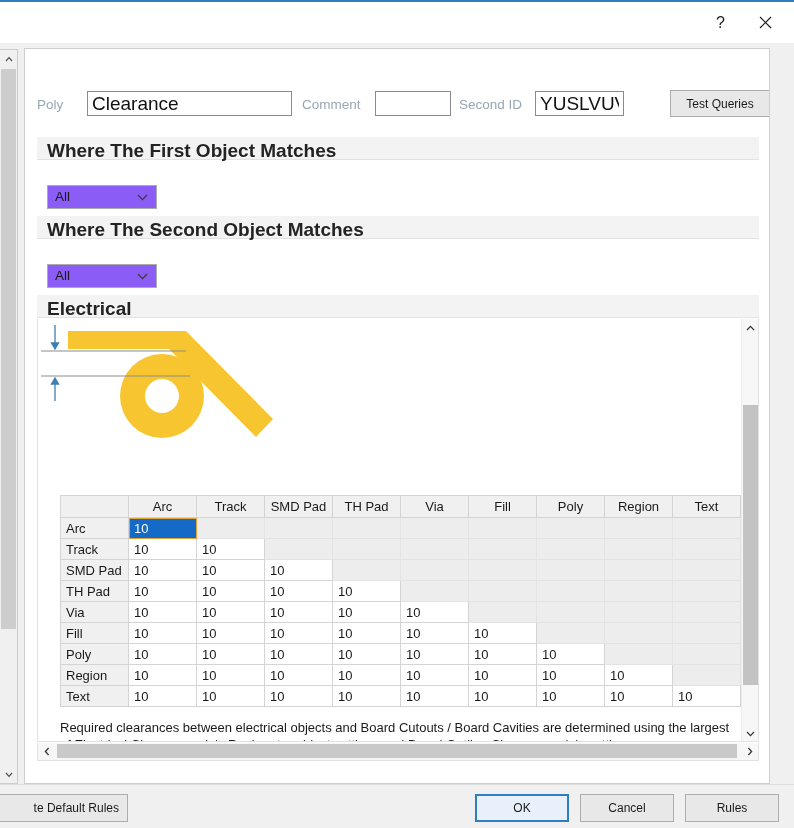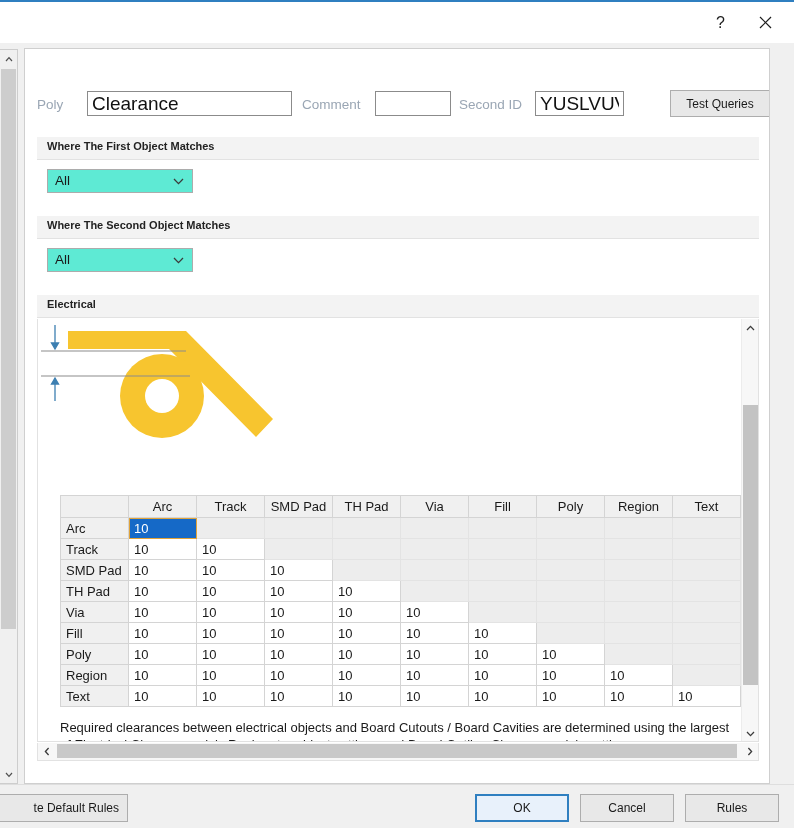--- a/index.html
+++ b/index.html
@@ -130,31 +130,32 @@
   .grouphdr {
     position: absolute;
     left: 12px;
     width: 722px; height: 23px;
     background: #f3f3f3;
     border-bottom: 1px solid #e2e2e2;
   }
   .grouphdr span {
     position: absolute;
     left: 10px; top: 3px;
-    font-size: 11px;
+    font-size: 19px;
     font-weight: bold;
     color: #232323;
   }
 
   
   .combo {
     position: absolute;
-    width: 146px; height: 24px;
-    background: #5eead4;
+    width: 110px; height: 24px;
+    background: #8b5cf6;
     border: 1px solid #acacac;
+    margin-top: 16px;
   }
   .combo .cval {
     position: absolute;
     left: 7px; top: 3px;
     font-size: 13.5px; color: #1a1a1a;
   }
   .combo .carrow {
     position: absolute;
     right: 8px; top: 8px;
   }

